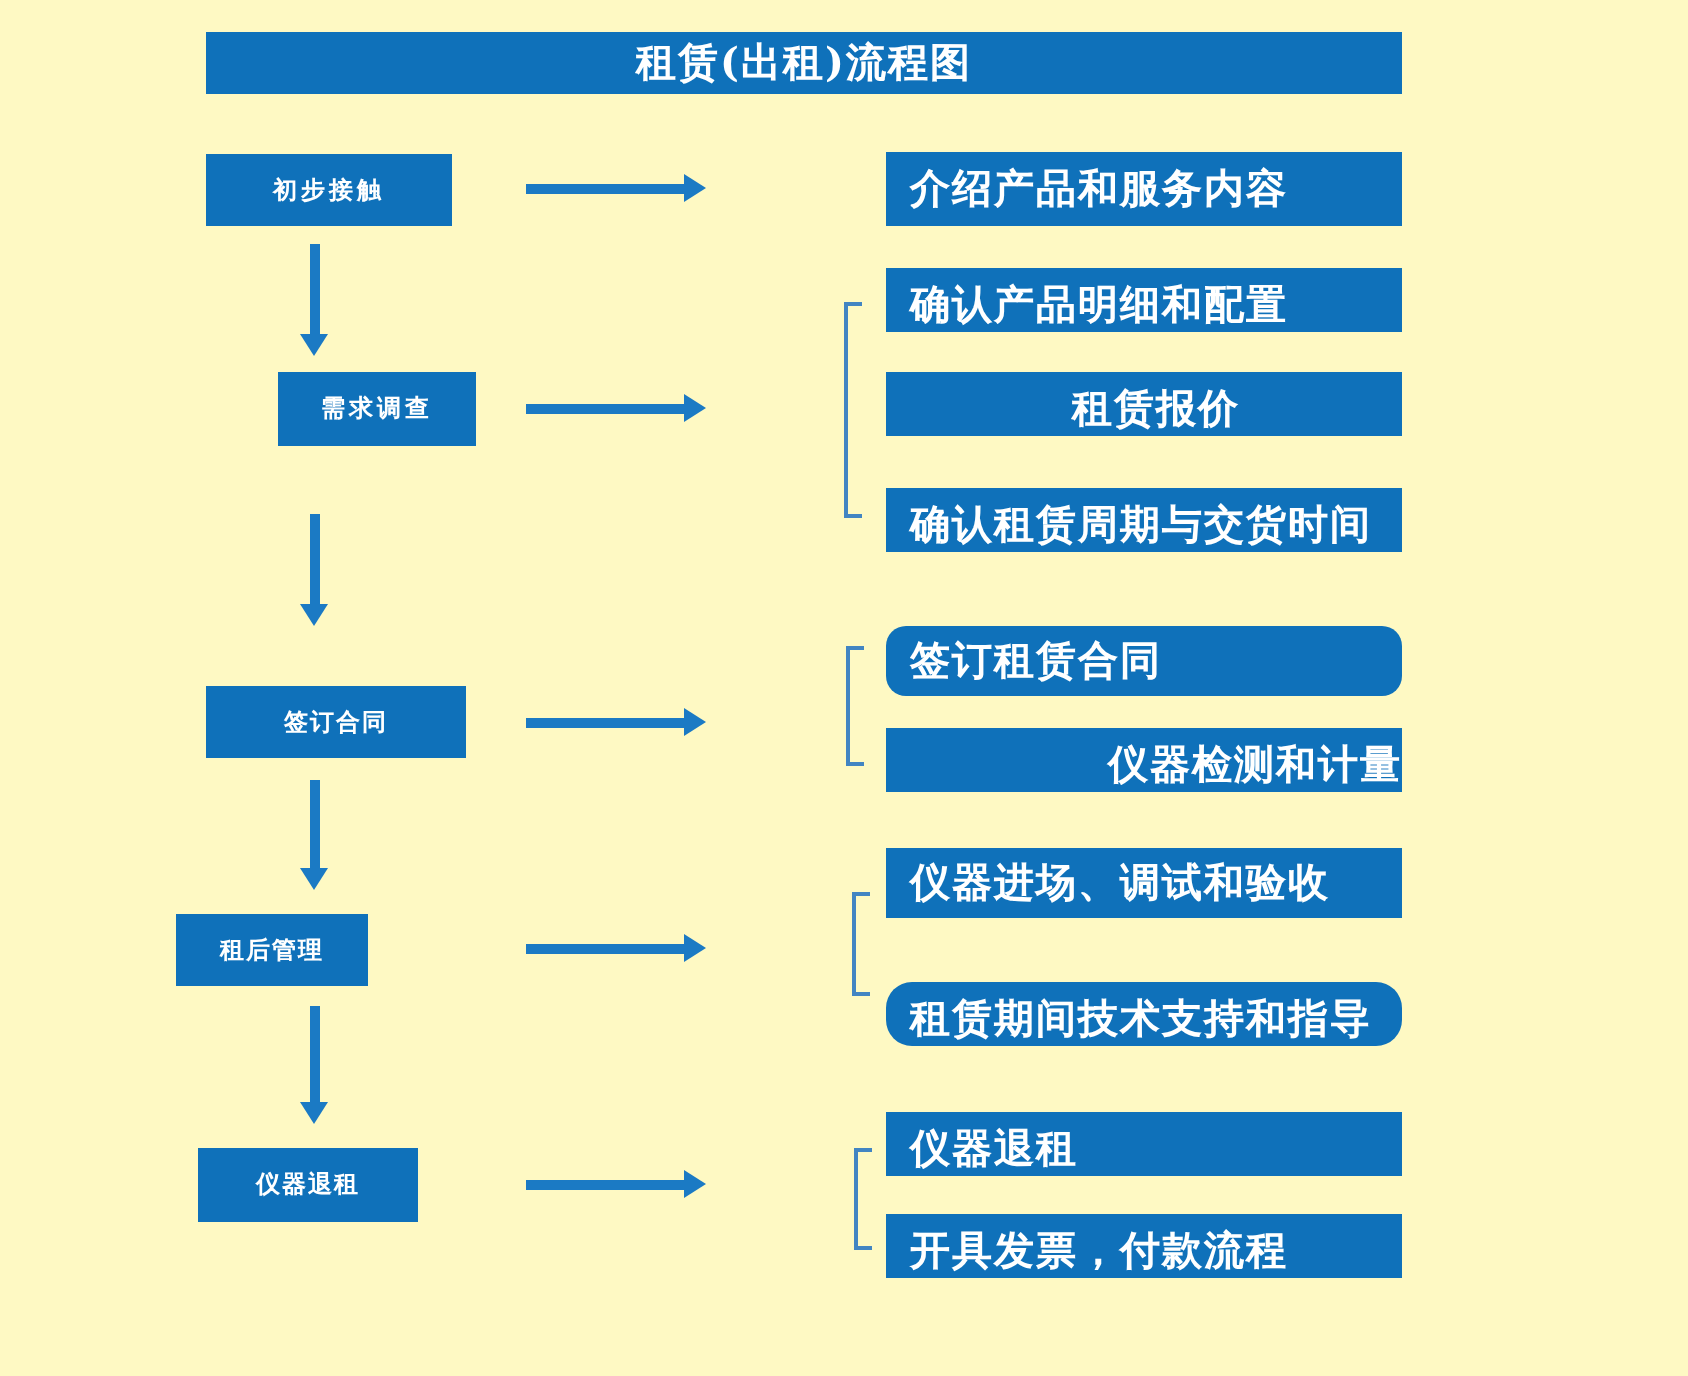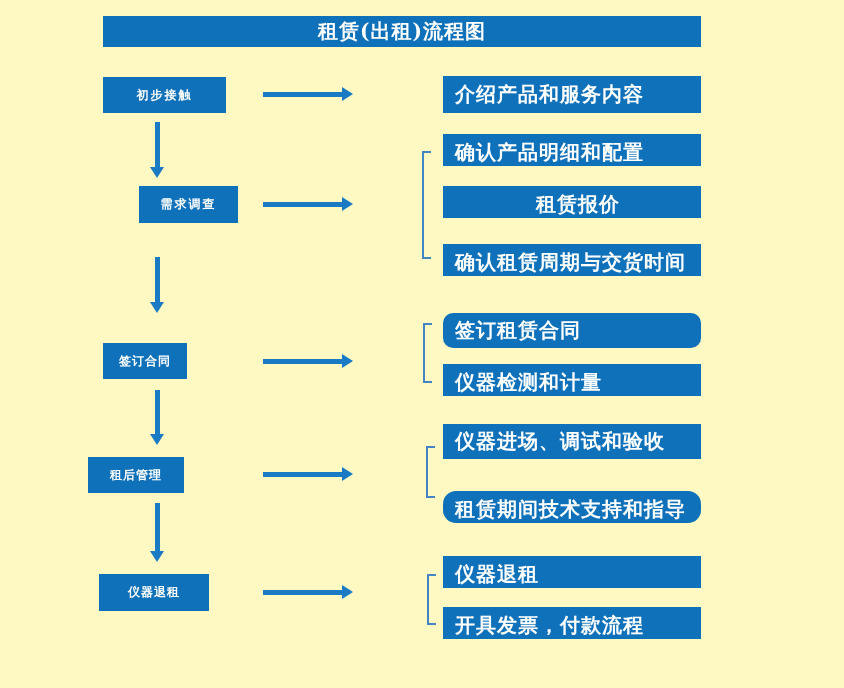--- a/index.html
+++ b/index.html
@@ -83,21 +83,21 @@
 </style>
 </head>
 <body>
 
 <div class="canvas">
 
   <div class="titlebar">租赁(出租)流程图</div>
 
   <div class="lbox" style="left:103px;top:77px;width:123px;">初步接触</div>
   <div class="lbox" style="left:103px;top:186px;width:99px;height:37px;line-height:37px;margin-left:36px;">需求调查</div>
-  <div class="lbox" style="left:103px;top:343px;width:84px;letter-spacing:1px;">签订合同</div>
+  <div class="lbox" style="left:103px;top:343px;width:130px;letter-spacing:1px;">签订合同</div>
   <div class="lbox" style="left:88px;top:457px;width:96px;letter-spacing:1px;">租后管理</div>
   <div class="lbox" style="left:99px;top:574px;width:110px;height:37px;line-height:37px;letter-spacing:1px;">仪器退租</div>
 
   <div class="varrow" style="top:122px;height:56px;">
     <i class="shaft"></i>
     <i class="head"></i>
   </div>
   <div class="varrow" style="top:257px;height:56px;">
     <i class="shaft"></i>
     <i class="head"></i>
@@ -135,19 +135,19 @@
   <div class="bracket" style="left:422px;top:151px;height:108px;"></div>
   <div class="bracket" style="left:423px;top:323px;height:60px;"></div>
   <div class="bracket" style="left:426px;top:446px;height:52px;"></div>
   <div class="bracket" style="left:427px;top:574px;height:51px;"></div>
 
   <div class="rbox" style="top:76px;height:37px;line-height:37px;">介绍产品和服务内容</div>
   <div class="rbox" style="top:134px;">确认产品明细和配置</div>
   <div class="rbox" style="top:186px;text-align:center;">租赁报价</div>
   <div class="rbox" style="top:244px;">确认租赁周期与交货时间</div>
   <div class="rbox" style="top:313px;height:35px;line-height:35px;border-radius:10px;">签订租赁合同</div>
-  <div class="rbox" style="top:364px;">仪器检测和计量</div>
+  <div class="rbox" style="top:364px;text-align:right;">仪器检测和计量</div>
   <div class="rbox" style="top:424px;height:35px;line-height:35px;">仪器进场、调试和验收</div>
   <div class="rbox" style="top:491px;border-radius:13px;">租赁期间技术支持和指导</div>
   <div class="rbox" style="top:556px;">仪器退租</div>
   <div class="rbox" style="top:607px;">开具发票，付款流程</div>
 
 </div>
 
 </body></html>

